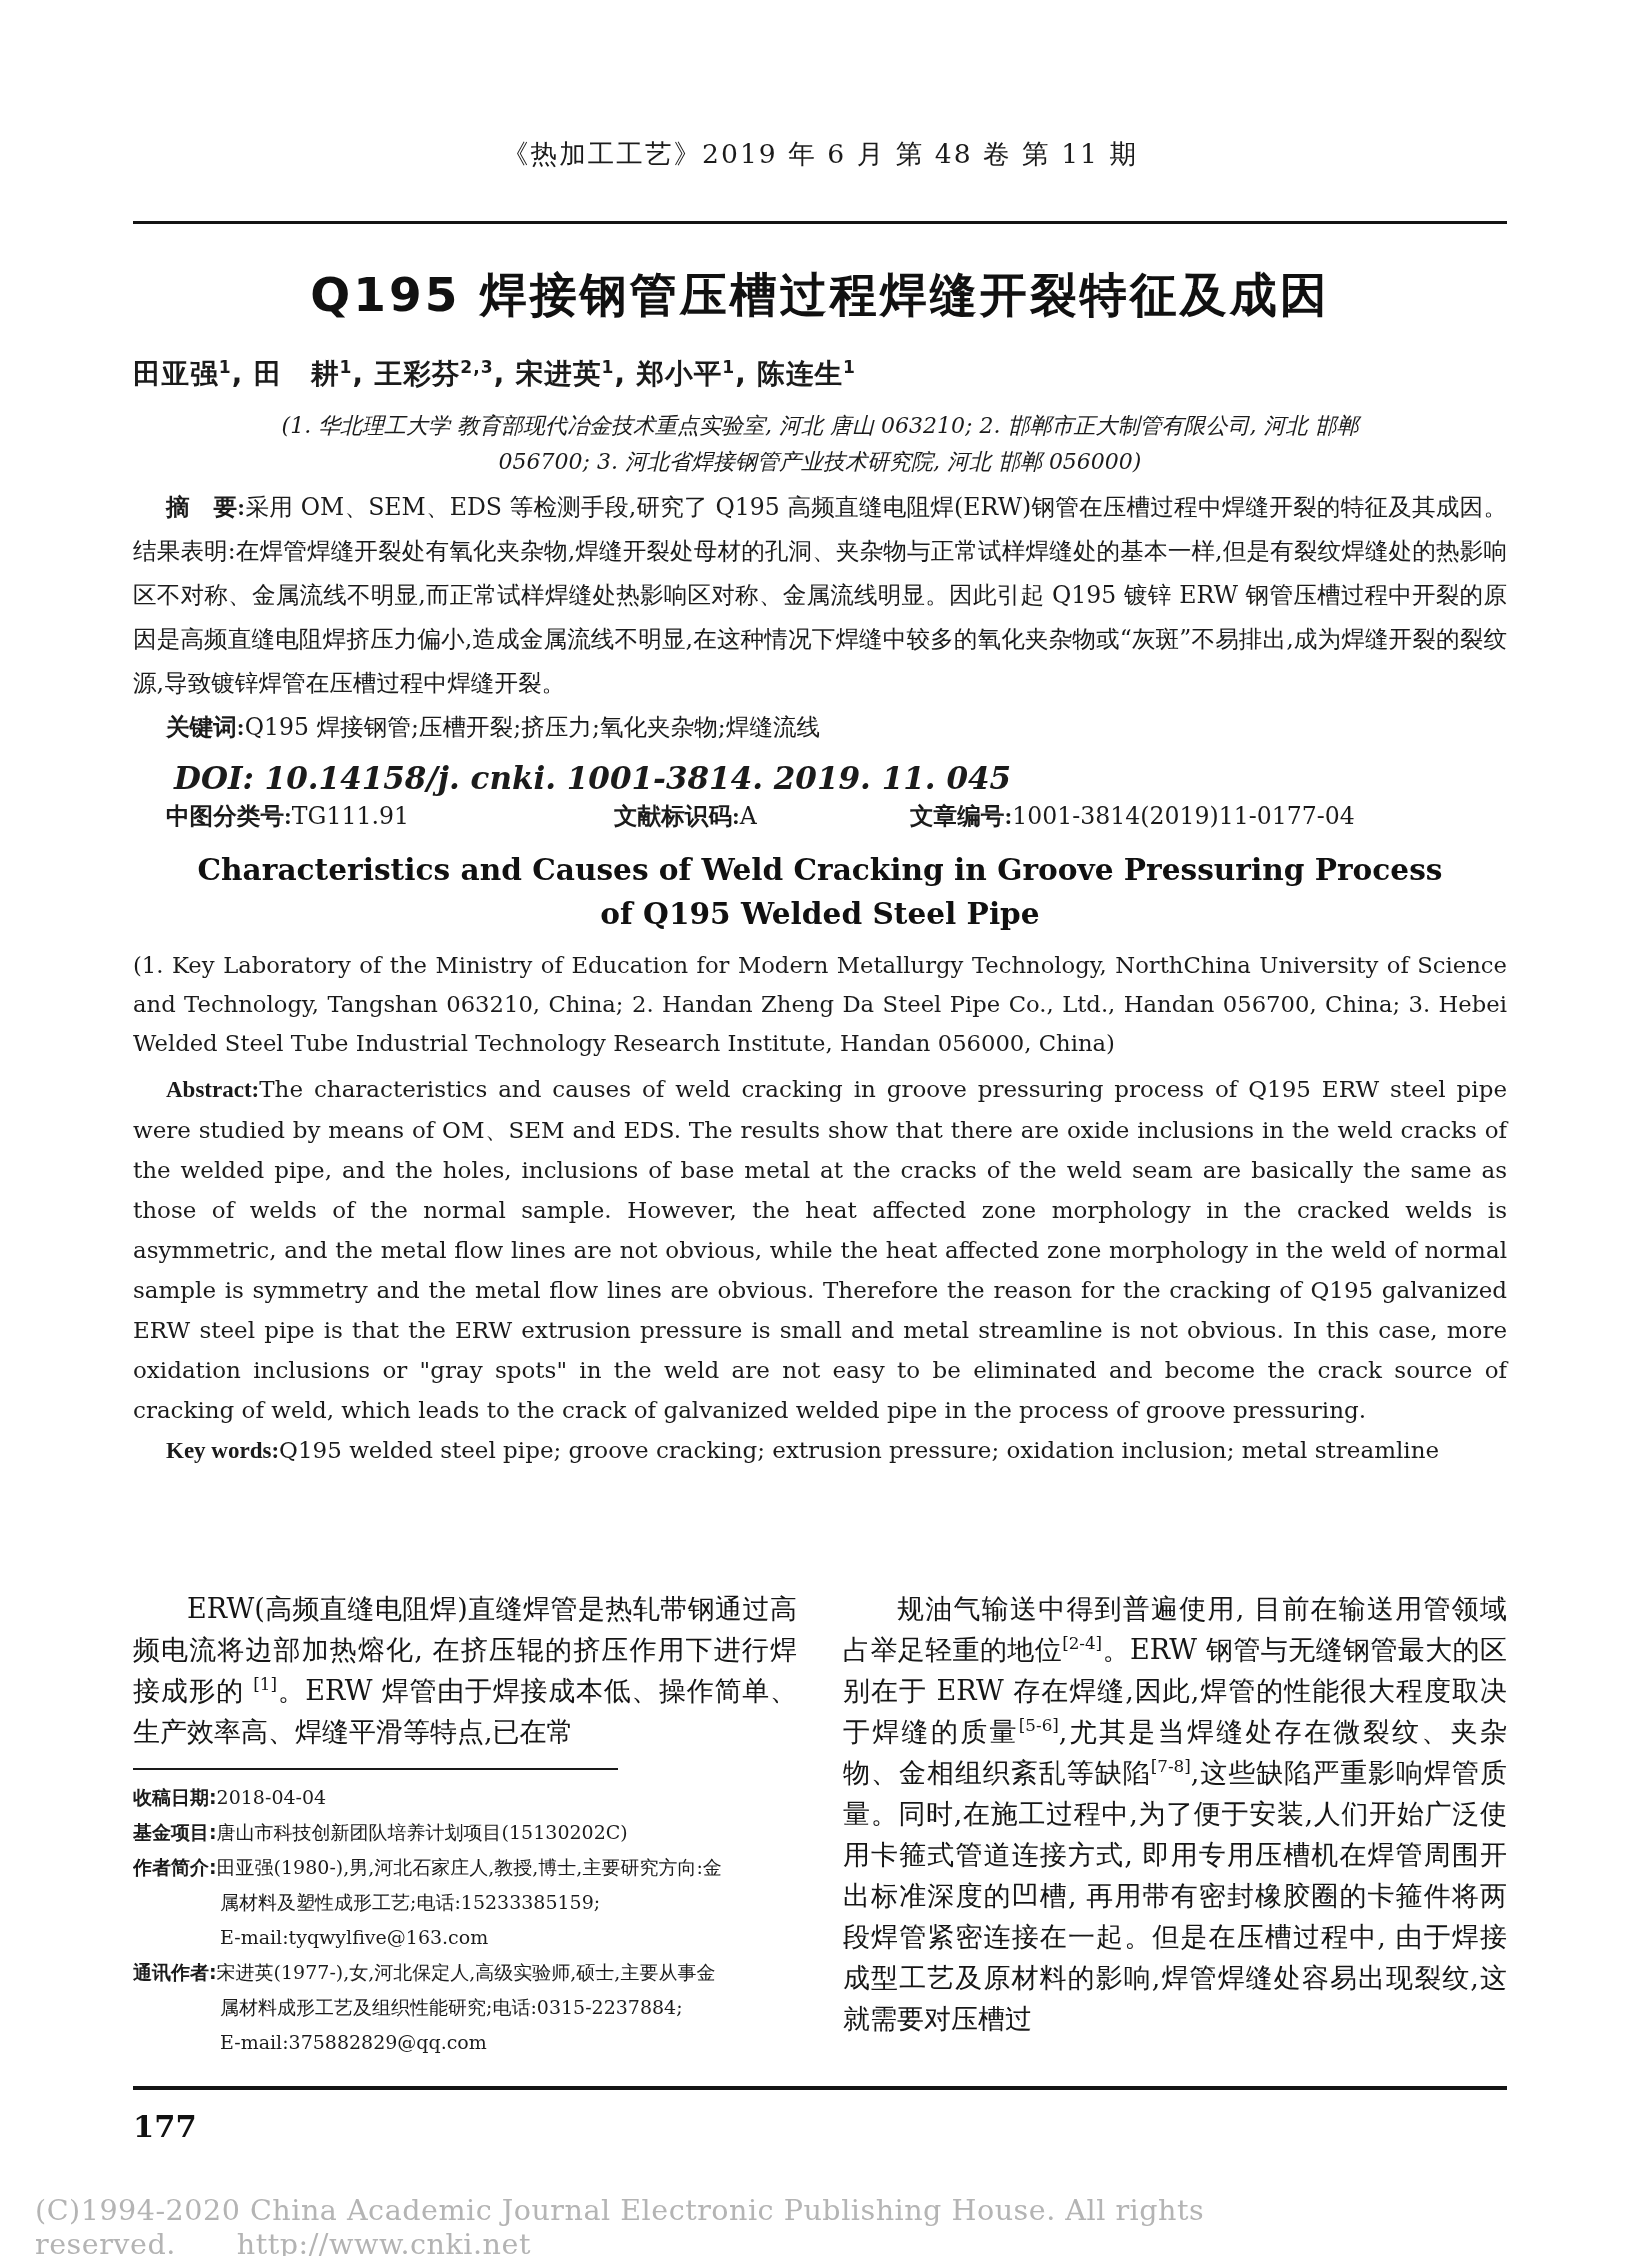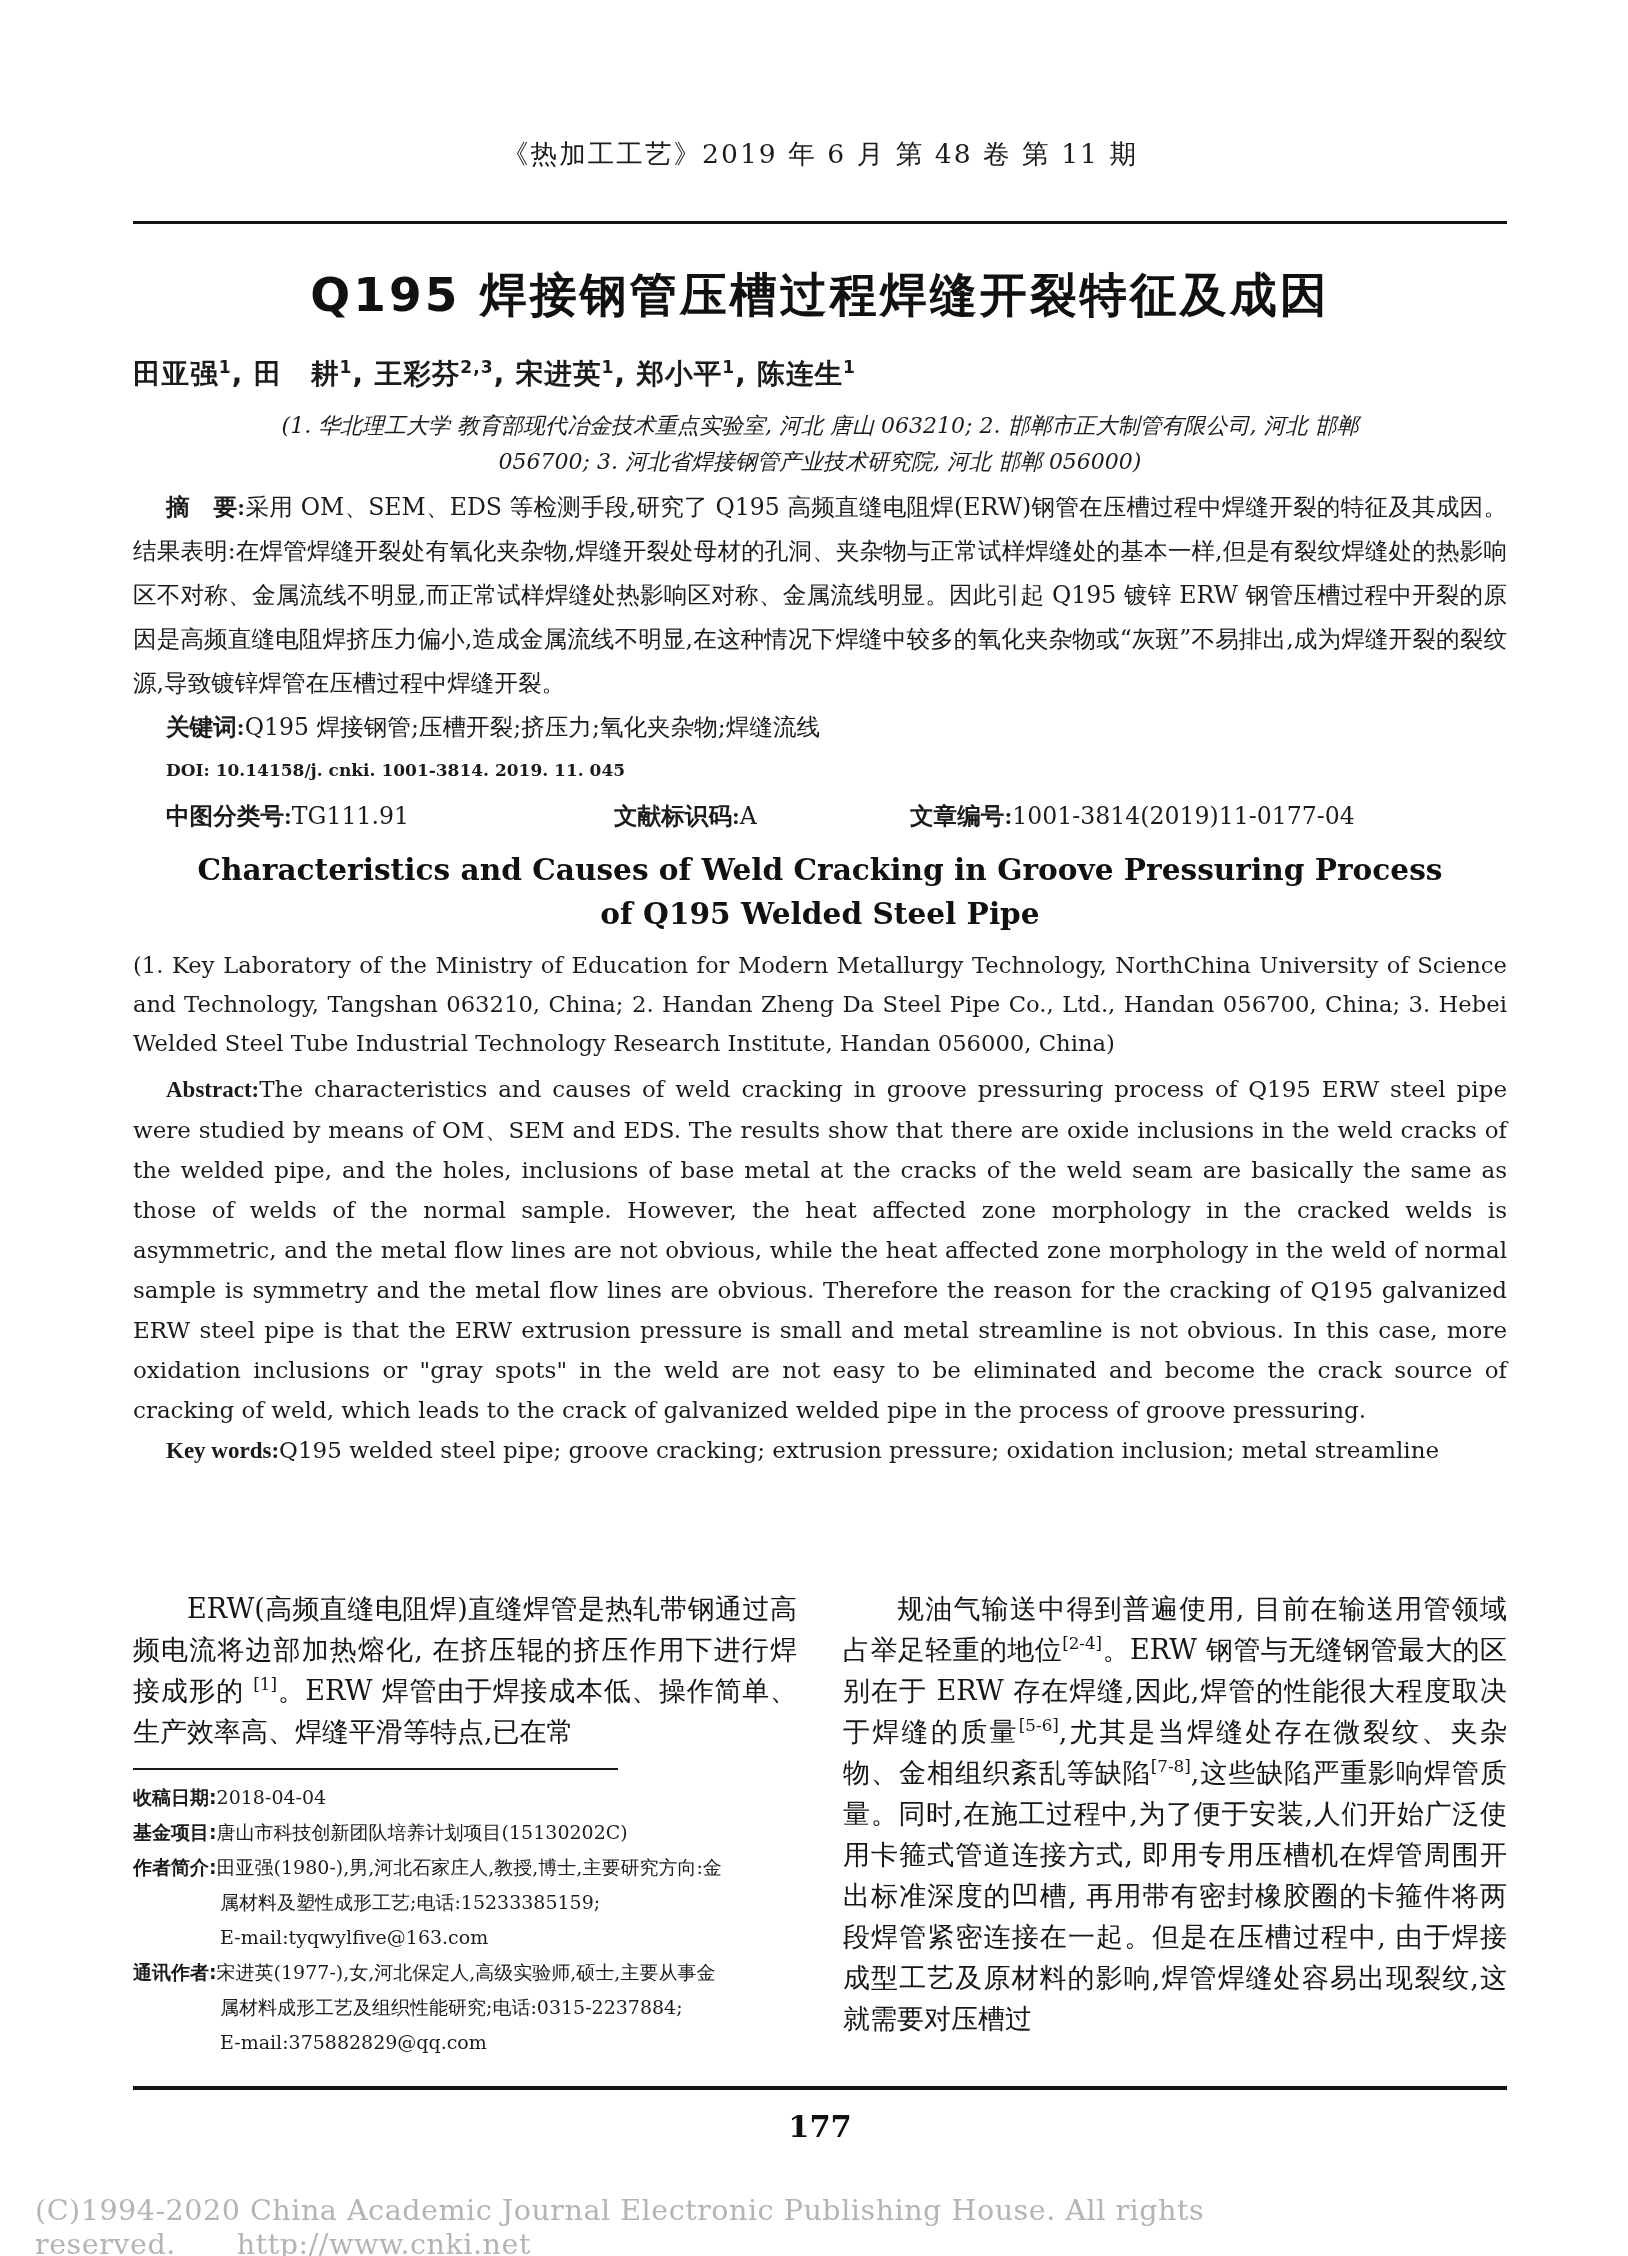--- a/index.html
+++ b/index.html
@@ -28,21 +28,21 @@
     font-weight:600; font-size:27.6px; letter-spacing:1px;
   }
   .affil-cn {
     position:absolute; top:408px; left:133px; width:1374px;
     text-align:center; font-style:italic; font-size:22px; line-height:36px;
   }
 
   .cn-block { position:absolute; top:485px; left:133px; width:1374px; }
   .abstract-cn { font-size:23.6px; line-height:44px; text-align:justify; text-indent:33px; margin:0; }
   .keywords-cn { font-size:23.6px; line-height:44px; text-indent:33px; margin:0; }
-  .doi-line { font-size:17px; line-height:43px; font-weight:700; text-indent:33px; margin:0; }
+  .doi-line { font-size:31px; line-height:43px; font-weight:700; text-indent:33px; margin:8px;font-style:italic; }
 
   .meta-row {
     position:absolute; top:800px; left:133px; width:1374px;
     display:flex; font-size:23.6px;
   }
   .meta-m1 { flex:0 0 481px; padding-left:33px; box-sizing:border-box; }
   .meta-m2 { flex:0 0 296px; }
   .meta-m3 { flex:1; }
 
   .en-block { position:absolute; top:839px; left:133px; width:1374px; }
@@ -57,21 +57,21 @@
   .body-par { margin:0; font-size:27px; line-height:41px; text-align:justify; text-indent:54px; color:#161616; }
   .fn-rule { width:485px; height:2px; background:#1a1a1a; margin-top:15.8px; }
   .footnotes { margin-top:9.9px; font-size:19px; line-height:35px; }
   .fn-line { white-space:nowrap; overflow:hidden; }
   .fn-cont { padding-left:87px; }
   .fn-label { font-family:"DejaVu Sans","Liberation Sans",sans-serif; font-weight:700; }
 
   .bottom-rule { position:absolute; top:2086px; left:133px; width:1374px; height:3.9px; background:#141414; }
   .page-number {
     position:absolute; top:2108px; left:133px; width:1374px;
-    text-align:center; font-weight:700; font-size:30.5px; color:#111;
+    text-align:left; font-weight:700; font-size:30.5px; color:#111;
   }
   .copyright-footer {
     position:absolute; top:2193px; left:35px; width:1556px;
     font-size:28.6px; color:#b4b4b4; letter-spacing:0.5px;
   }
   .footer-url { margin-left:61px; }
 </style>
 </head>
 <body>
 

